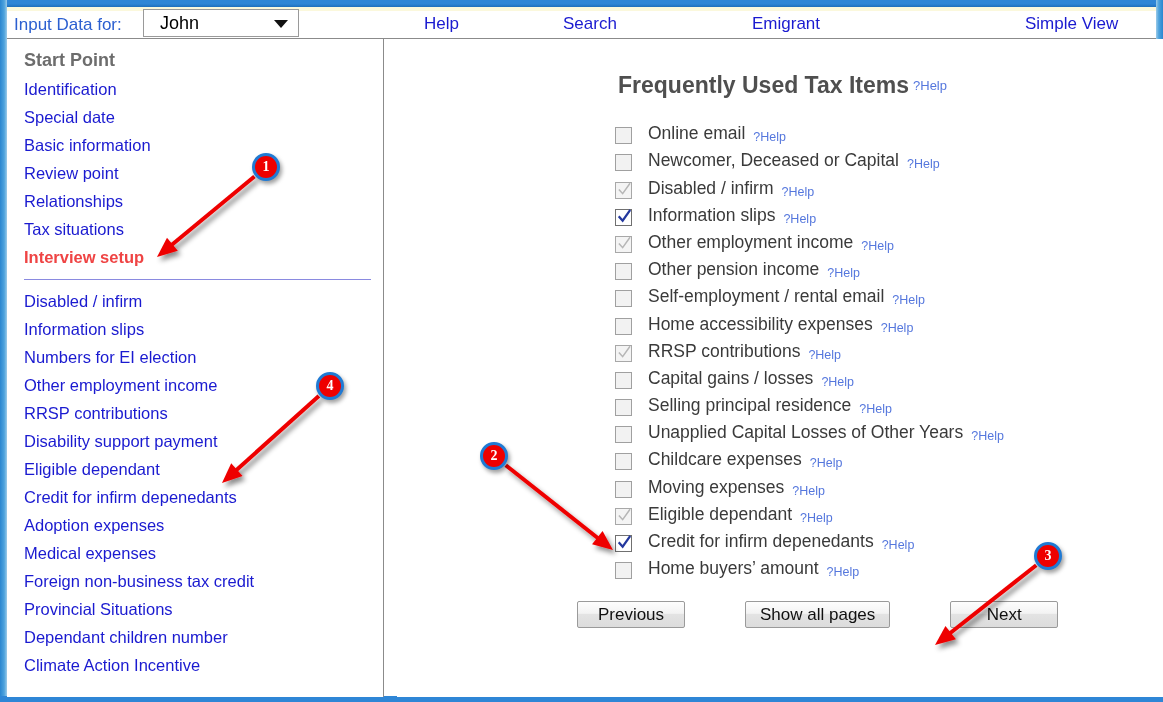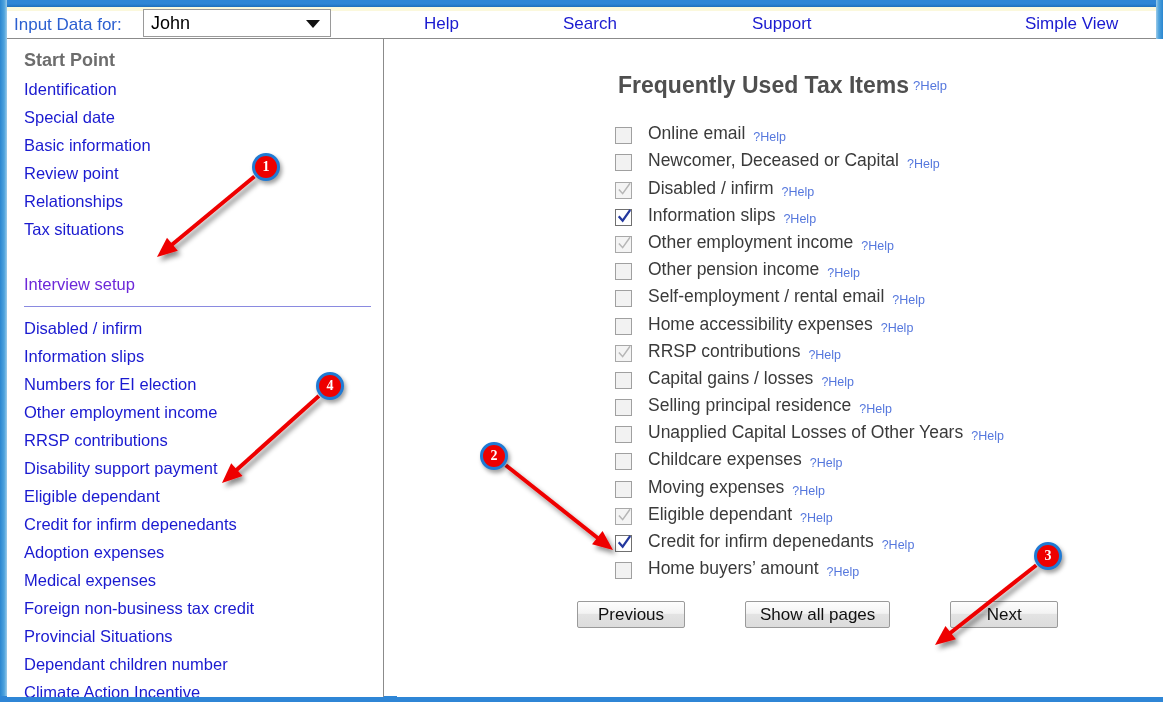--- a/index.html
+++ b/index.html
@@ -48,27 +48,27 @@
     display: flex; align-items: center;
   }
 
   .label-input-for {
     position: absolute; left: 14px; top: 12px;
     font-size: 17px; color: #2b5fd0; line-height: 26px;
     white-space: nowrap;
   }
   .person-select {
     position: absolute; left: 143px; top: 9px;
-    width: 188px; height: 28px;
+    width: 156px; height: 28px;
     background: #ffffff;
     border: 1px solid #9a9a9a;
     font-size: 18px;
     color: #000;
     display: flex; align-items: center;
-    padding-left: 7px;
+    padding-left: 16px;
     font-family: "Liberation Sans", sans-serif;
   }
   .person-select .caret {
     position: absolute; right: 10px; top: 50%;
     margin-top: -3px;
     width: 0; height: 0;
     border-left: 7px solid transparent;
     border-right: 7px solid transparent;
     border-top: 8px solid #111;
   }
@@ -104,23 +104,22 @@
     font-size: 18px; font-weight: bold; color: #6d6d6d;
     padding: 0 0 0 17px; line-height: 30px;
     white-space: nowrap;
   }
   .sb-item {
     font-size: 16.5px; color: #1a1ad0;
     padding: 0 0 0 17px; line-height: 28px;
     white-space: nowrap; cursor: pointer;
   }
   .sb-item.current {
-    font-weight: normal;
-    color: #6d28d9;
-    margin-top: 27px;
+    font-weight: bold;
+    color: #ef4444;
   }
   .sb-sep {
     height: 1px; background: #8a8ae0;
     margin: 8px 12px 7px 17px;
   }
 
   
   .panel {
     position: absolute; left: 378px; top: 0;
     width: 771px; height: 658px;
@@ -238,21 +237,21 @@
 
   <div class="label-input-for">Input Data for:</div>
 
   <div class="person-select">
     <span>John</span>
     <span class="caret"></span>
   </div>
 
   <div class="navlink help">Help</div>
   <div class="navlink search">Search</div>
-  <div class="navlink support">Support</div>
+  <div class="navlink support">Emigrant</div>
   <div class="navlink simple">Simple View</div>
 
   <div class="content">
 
     <div class="sidebar">
       <div class="sb-head">Start Point</div>
       <div id="sb-primary">
           <div class="sb-item">Identification</div>
           <div class="sb-item">Special date</div>
           <div class="sb-item">Basic information</div>

